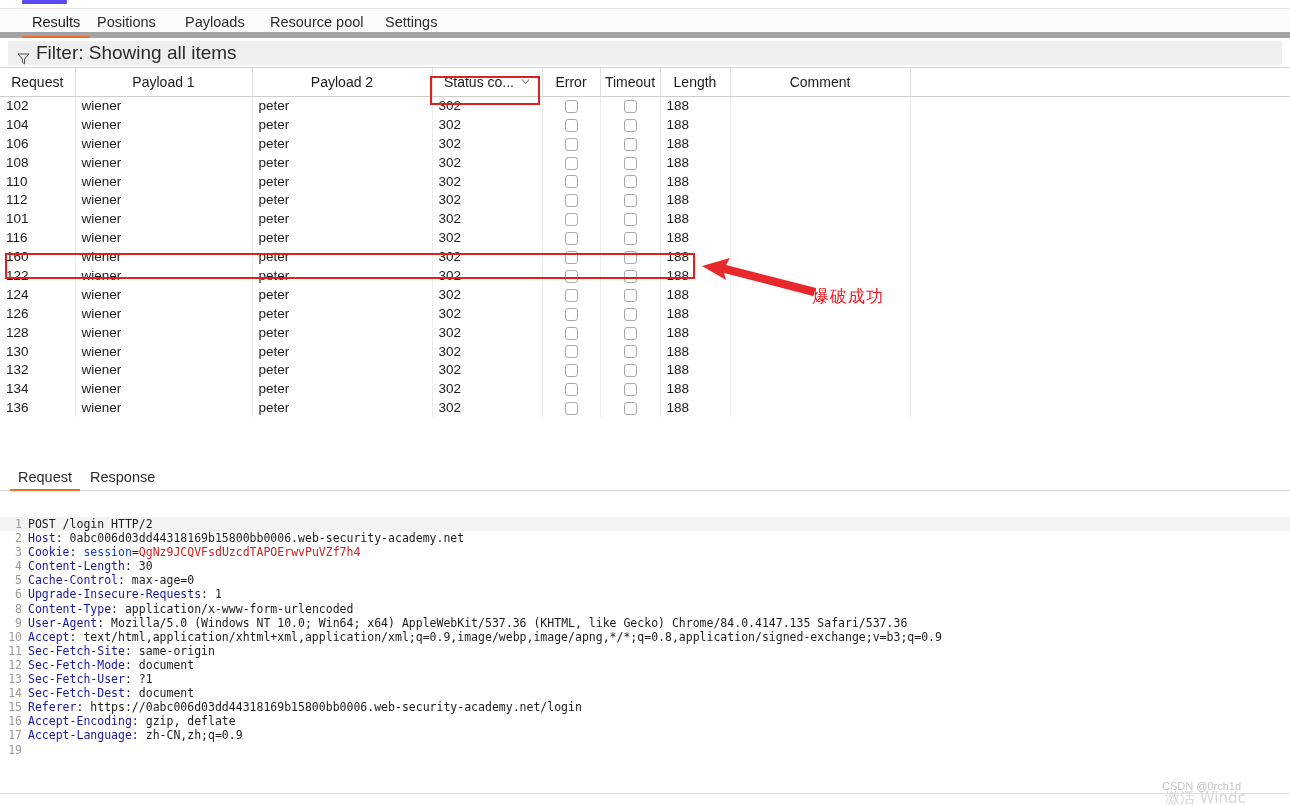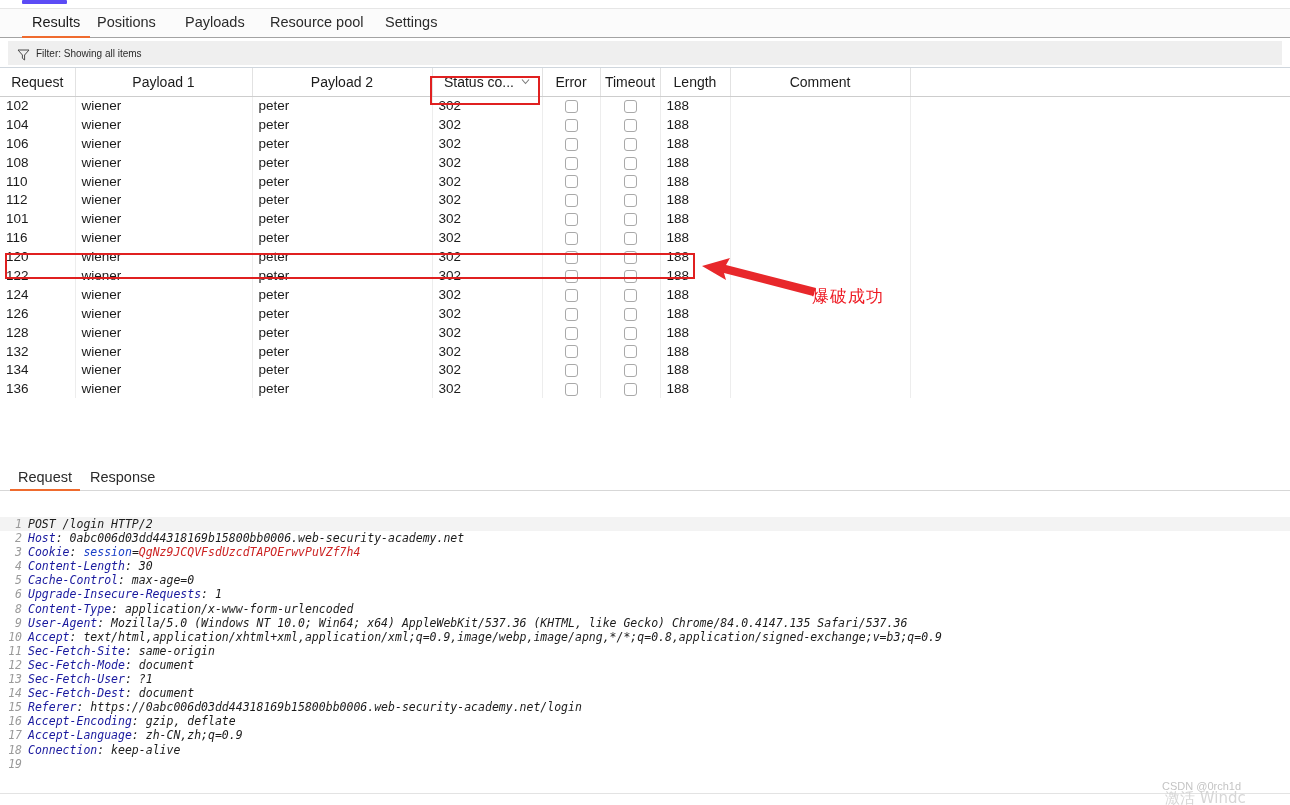--- a/index.html
+++ b/index.html
@@ -15,21 +15,21 @@
 
   
   .top-sliver { position:absolute; left:0; top:0; width:1290px; height:9px; background:#ffffff; }
   .top-accent { position:absolute; left:22px; top:0px; width:45px; height:4px; background:#5b4bf5; border-radius:1px; }
   .top-line { position:absolute; left:0; top:8px; width:1290px; height:1px; background:#e6e6e6; }
 
   
   .tabbar {
     position:absolute; left:0; top:9px; width:1290px; height:29px;
     background:#fbfbfb;
-    border-bottom:1px solid #a3a3a3;
+    border-bottom:6px solid #a3a3a3;
   }
   .tab {
     position:absolute; top:0; height:29px; line-height:27px;
     font-size:14.5px; color:#2b2b2b;
     padding:0 10px; cursor:default; white-space:nowrap;
   }
   .tab.active { color:#1b1b1b; }
   .tab.active::after {
     content:""; position:absolute; left:0; right:0; bottom:0;
     height:2.5px; background:#ef6b2e;
@@ -37,21 +37,21 @@
 
   
   .filterbar {
     position:absolute; left:0; top:39px; width:1290px; height:28px;
     background:#ffffff;
   }
   .filterbox {
     position:absolute; left:8px; top:2px; width:1274px; height:24px;
     background:#efefef; border:1px solid #efefef;
     display:flex; align-items:center; gap:6px; padding-left:8px;
-    font-size:10px; color:#2b2b2b;
+    font-size:19px; color:#2b2b2b;
   }
   .funnel { width:13px; height:13px; display:inline-block; position:relative; top:1px;}
 
   
   .table-wrap {
     position:absolute; left:0; top:67px; width:1290px; height:398px;
     background:#ffffff;
     border-top:1px solid #cfd6dd;
     overflow:hidden;
   }
@@ -122,21 +122,21 @@
     position:absolute; top:12px; height:26px; line-height:24px;
     font-size:14px; color:#2b2b2b; padding:7px 9px; white-space:nowrap;
   }
   .view-tab.dim { color:#a8a8a8; }
   .view-tab.active::after {
     content:""; position:absolute; left:2px; right:2px; bottom:0; height:2.5px; background:#ef6b2e;
   }
 
   .code-area {
     position:absolute; left:0; top:52px; width:1290px; height:288px;
-    background:#ffffff; overflow:hidden;font-style:italic;
+    background:#ffffff; overflow:hidden;
   }
   .code-line { height:14.1px; line-height:14.1px; white-space:pre; font-family:"DejaVu Sans Mono", monospace; font-size:11.5px; }
   .code-line.zebra { background:#f3f3f3; }
   .ln {
     display:inline-block; width:22px; text-align:right;
     color:#9a9a9a; margin-right:6px;
     font-family:"DejaVu Sans Mono", monospace; font-size:11.5px;
   }
   .code-body { display:inline-block; }
   .hk { color:#19199e; }          
@@ -298,21 +298,21 @@
             <td class="c-p1">wiener</td>
             <td class="c-p2">peter</td>
             <td class="c-status">302</td>
             <td class="c-err"><span class="chk"></span></td>
             <td class="c-to"><span class="chk"></span></td>
             <td class="c-len">188</td>
             <td class="c-com"></td>
             <td class="c-com lastcol"></td>
           </tr>
           <tr>
-            <td class="c-req">120</td>
+            <td class="c-req">160</td>
             <td class="c-p1">wiener</td>
             <td class="c-p2">peter</td>
             <td class="c-status">302</td>
             <td class="c-err"><span class="chk"></span></td>
             <td class="c-to"><span class="chk"></span></td>
             <td class="c-len">188</td>
             <td class="c-com"></td>
             <td class="c-com lastcol"></td>
           </tr>
           <tr>
@@ -343,20 +343,31 @@
             <td class="c-p2">peter</td>
             <td class="c-status">302</td>
             <td class="c-err"><span class="chk"></span></td>
             <td class="c-to"><span class="chk"></span></td>
             <td class="c-len">188</td>
             <td class="c-com"></td>
             <td class="c-com lastcol"></td>
           </tr>
           <tr>
             <td class="c-req">128</td>
+            <td class="c-p1">wiener</td>
+            <td class="c-p2">peter</td>
+            <td class="c-status">302</td>
+            <td class="c-err"><span class="chk"></span></td>
+            <td class="c-to"><span class="chk"></span></td>
+            <td class="c-len">188</td>
+            <td class="c-com"></td>
+            <td class="c-com lastcol"></td>
+          </tr>
+          <tr>
+            <td class="c-req">130</td>
             <td class="c-p1">wiener</td>
             <td class="c-p2">peter</td>
             <td class="c-status">302</td>
             <td class="c-err"><span class="chk"></span></td>
             <td class="c-to"><span class="chk"></span></td>
             <td class="c-len">188</td>
             <td class="c-com"></td>
             <td class="c-com lastcol"></td>
           </tr>
           <tr>
@@ -426,21 +437,20 @@
         <div class="code-line"><span class="ln">8</span><span class="code-body"><span class="hk">Content-Type</span><span class="hv">: application/x-www-form-urlencoded</span></span></div>
         <div class="code-line"><span class="ln">9</span><span class="code-body"><span class="hk">User-Agent</span><span class="hv">: Mozilla/5.0 (Windows NT 10.0; Win64; x64) AppleWebKit/537.36 (KHTML, like Gecko) Chrome/84.0.4147.135 Safari/537.36</span></span></div>
         <div class="code-line"><span class="ln">10</span><span class="code-body"><span class="hk">Accept</span><span class="hv">: text/html,application/xhtml+xml,application/xml;q=0.9,image/webp,image/apng,*/*;q=0.8,application/signed-exchange;v=b3;q=0.9</span></span></div>
         <div class="code-line"><span class="ln">11</span><span class="code-body"><span class="hk">Sec-Fetch-Site</span><span class="hv">: same-origin</span></span></div>
         <div class="code-line"><span class="ln">12</span><span class="code-body"><span class="hk">Sec-Fetch-Mode</span><span class="hv">: document</span></span></div>
         <div class="code-line"><span class="ln">13</span><span class="code-body"><span class="hk">Sec-Fetch-User</span><span class="hv">: ?1</span></span></div>
         <div class="code-line"><span class="ln">14</span><span class="code-body"><span class="hk">Sec-Fetch-Dest</span><span class="hv">: document</span></span></div>
         <div class="code-line"><span class="ln">15</span><span class="code-body"><span class="hk">Referer</span><span class="hv">: https://0abc006d03dd44318169b15800bb0006.web-security-academy.net/login</span></span></div>
         <div class="code-line"><span class="ln">16</span><span class="code-body"><span class="hk">Accept-Encoding</span><span class="hv">: gzip, deflate</span></span></div>
         <div class="code-line"><span class="ln">17</span><span class="code-body"><span class="hk">Accept-Language</span><span class="hv">: zh-CN,zh;q=0.9</span></span></div>
-        <div class="code-line"><span class="ln">18</span><span class="code-body"><span class="hk">Connection</span><span class="hv">: keep-alive</span></span></div>
         <div class="code-line"><span class="ln">19</span><span class="code-body"><span class="hv"></span></span></div>
       </div>
   </div>
 
   <div class="bottom-rule"></div>
   <div class="wm-csdn">CSDN @0rch1d</div>
   <div class="wm-act">激活 Windc</div>
 
 </div>
 

